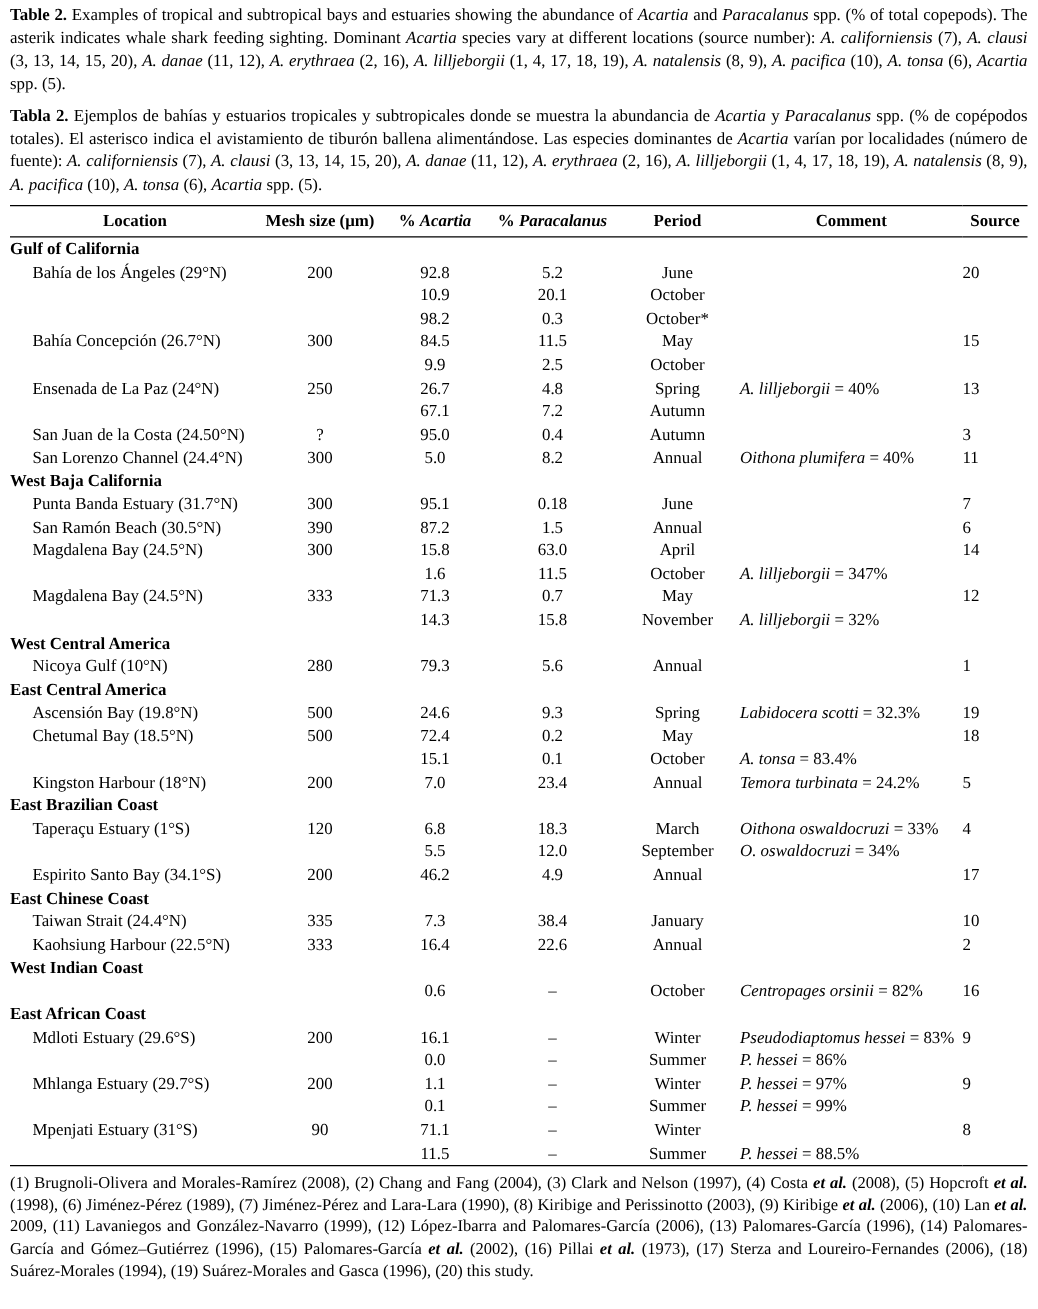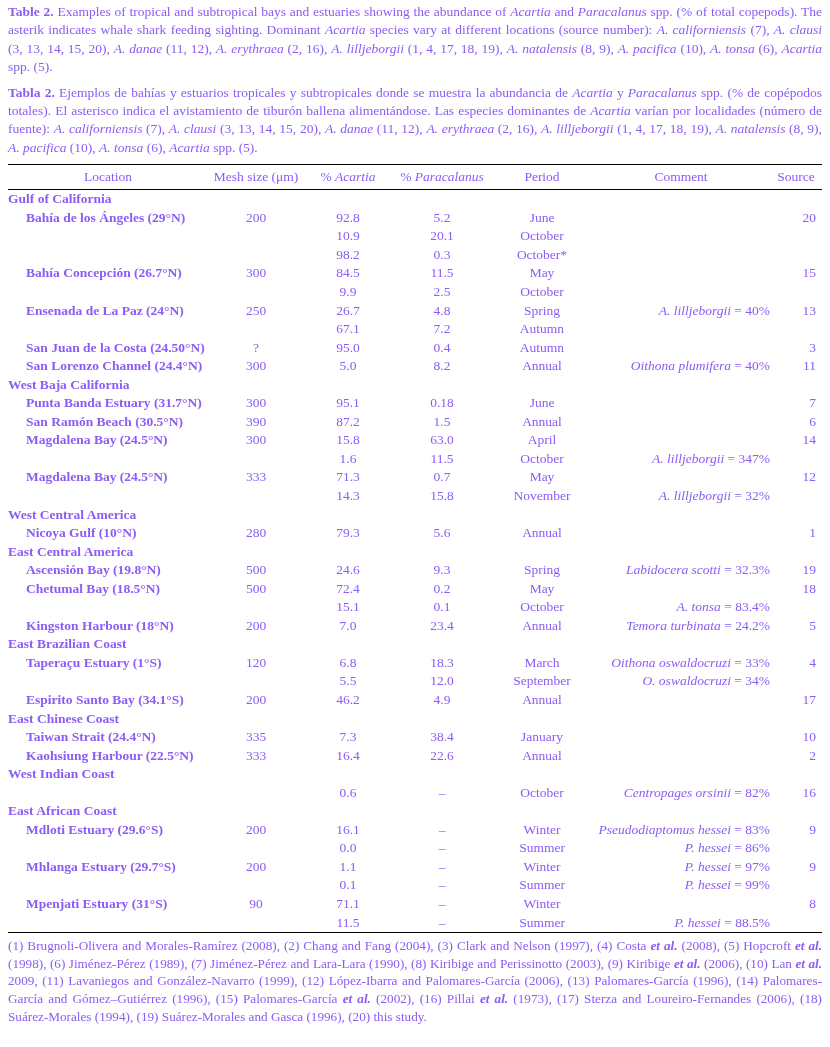--- a/index.html
+++ b/index.html
@@ -2,61 +2,61 @@
 <html><head>
 <meta charset="utf-8">
 <style>
   html, body { margin: 0; padding: 0; background: #ffffff; }
   .page {
     width: 830px;
     box-sizing: border-box;
     padding: 3px 8px 4px 8px;
     font-family: "Liberation Serif", "DejaVu Serif", serif;
     font-size: 13.5px;
-    color: #8b5cf6;
+    color: #000000;
     background: #fff;
   }
   .caption {
     text-align: justify;
     line-height: 18.4px;
     margin: 0 0 7px 0;
   }
   .caption b { font-weight: bold; }
   .caption i { font-style: italic; }
   table.data-table {
     width: 100%;
     border-collapse: collapse;
     table-layout: fixed;
     margin-top: 4px;
     font-size: 13.5px;
   }
   thead th {
-    font-weight: normal;
+    font-weight: bold;
     border-top: 1.6px solid #000;
     border-bottom: 1.6px solid #000;
     padding: 3px 0 4px 0;
     text-align: center;
     line-height: 17px;
   }
   thead th i { font-style: italic; }
   tbody { border-bottom: 1.6px solid #000; }
   tbody td {
     padding: 0;
     line-height: 18.55px;
     height: 18.55px;
     vertical-align: top;
     white-space: nowrap;
     overflow: visible;
   }
   td.section { font-weight: bold; text-align: left; padding-left: 0; }
-  td.loc { text-align: left; padding-left: 18px; font-weight: bold; }
+  td.loc { text-align: left; padding-left: 18px; }
   td.num { text-align: center; }
-  td.comment { text-align: right; }
+  td.comment { text-align: left; }
   td.comment i { font-style: italic; }
-  td.src { text-align: right; padding-right: 6px; }
+  td.src { text-align: left; padding-right: 6px; }
   .footnotes {
     text-align: justify;
     line-height: 17.6px;
     margin: 4px 0 0 0;
     font-size: 13.2px;
   }
   .footnotes i { font-style: italic; font-weight: bold; }
 </style>
 </head>
 <body>

